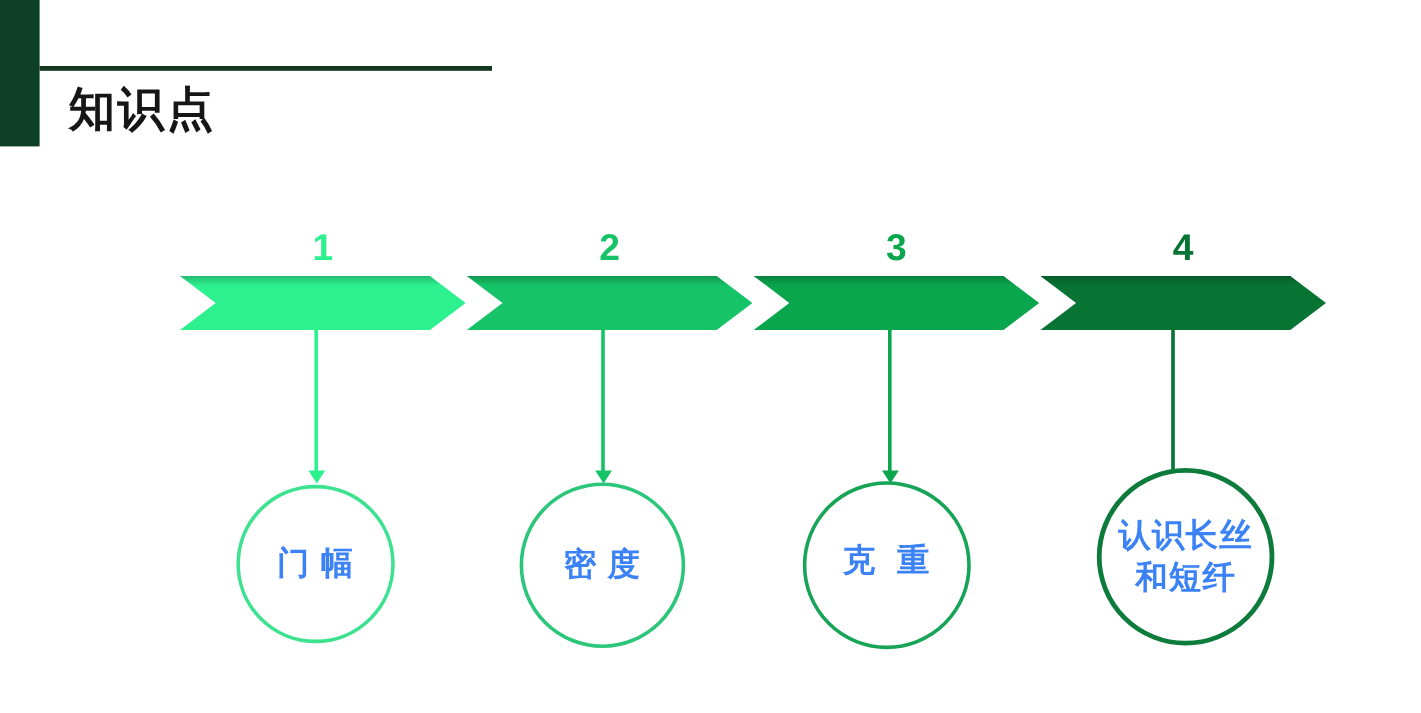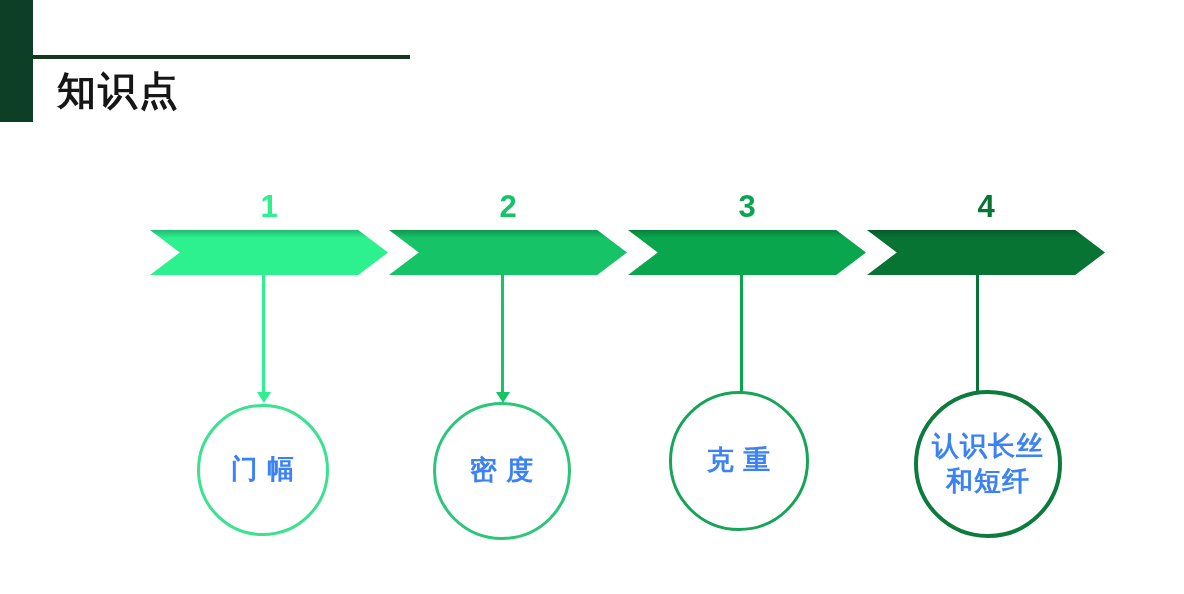--- a/index.html
+++ b/index.html
@@ -59,21 +59,21 @@
   .s2 .step-number, .s2 .arrow { left: 628px; }
   .s3 .step-number, .s3 .arrow { left: 867px; }
 
   .s0 .connector-line { left: 262px; } .s0 .connector-head { left: 257px; }
   .s1 .connector-line { left: 501px; } .s1 .connector-head { left: 496px; }
   .s2 .connector-line { left: 740px; } .s2 .connector-head { left: 735px; }
   .s3 .connector-line { left: 976px; } .s3 .connector-head { left: 971px; }
 
   .s0 .circle { left: 197px; top: 404px; width: 132px; height: 132px; }
   .s1 .circle { left: 433px; top: 402px; width: 138px; height: 138px; }
-  .s2 .circle { left: 669px; top: 391px; width: 140px; height: 140px; }
+  .s2 .circle { left: 669px; top: 401px; width: 140px; height: 140px; font-family: Liberation Mono, monospace; }
   .s3 .circle { left: 914px; top: 390px; width: 148px; height: 148px; border-width: 4px; }
 </style>
 </head>
 <body>
 
 <div class="slide">
 
   <div class="corner-rect" style="background: rgb(13, 62, 38);"></div>
   <div class="title-line" style="background: rgb(20, 55, 31);"></div>
   <h1 class="page-title">知识点</h1>

